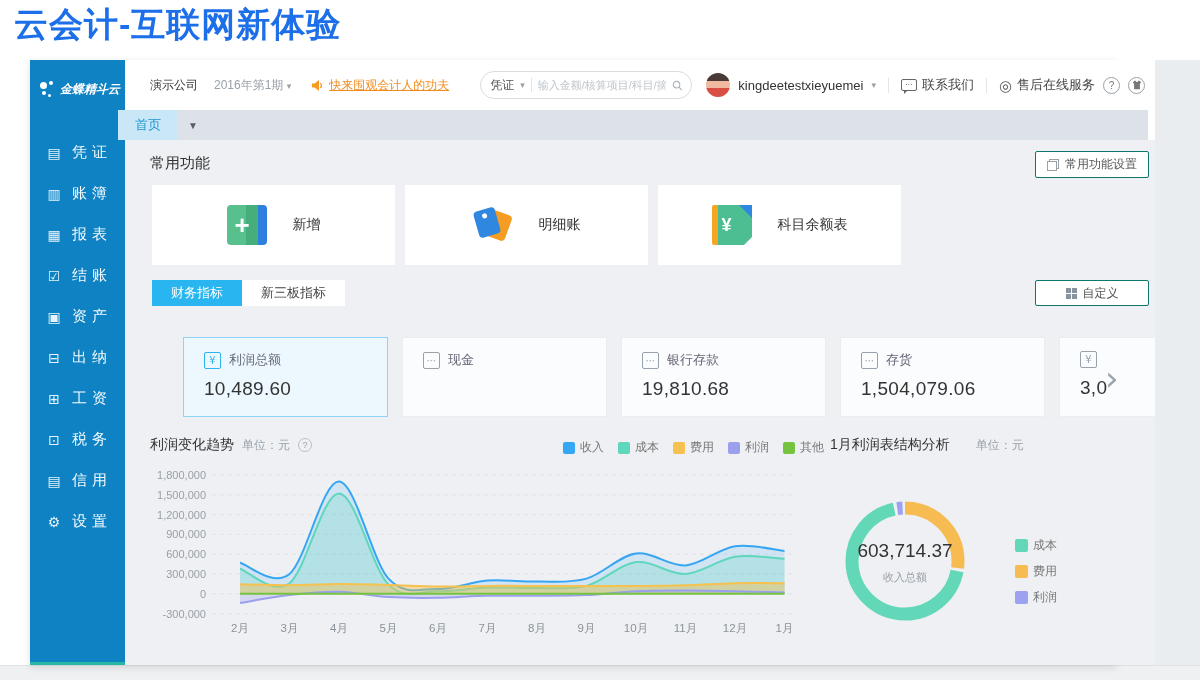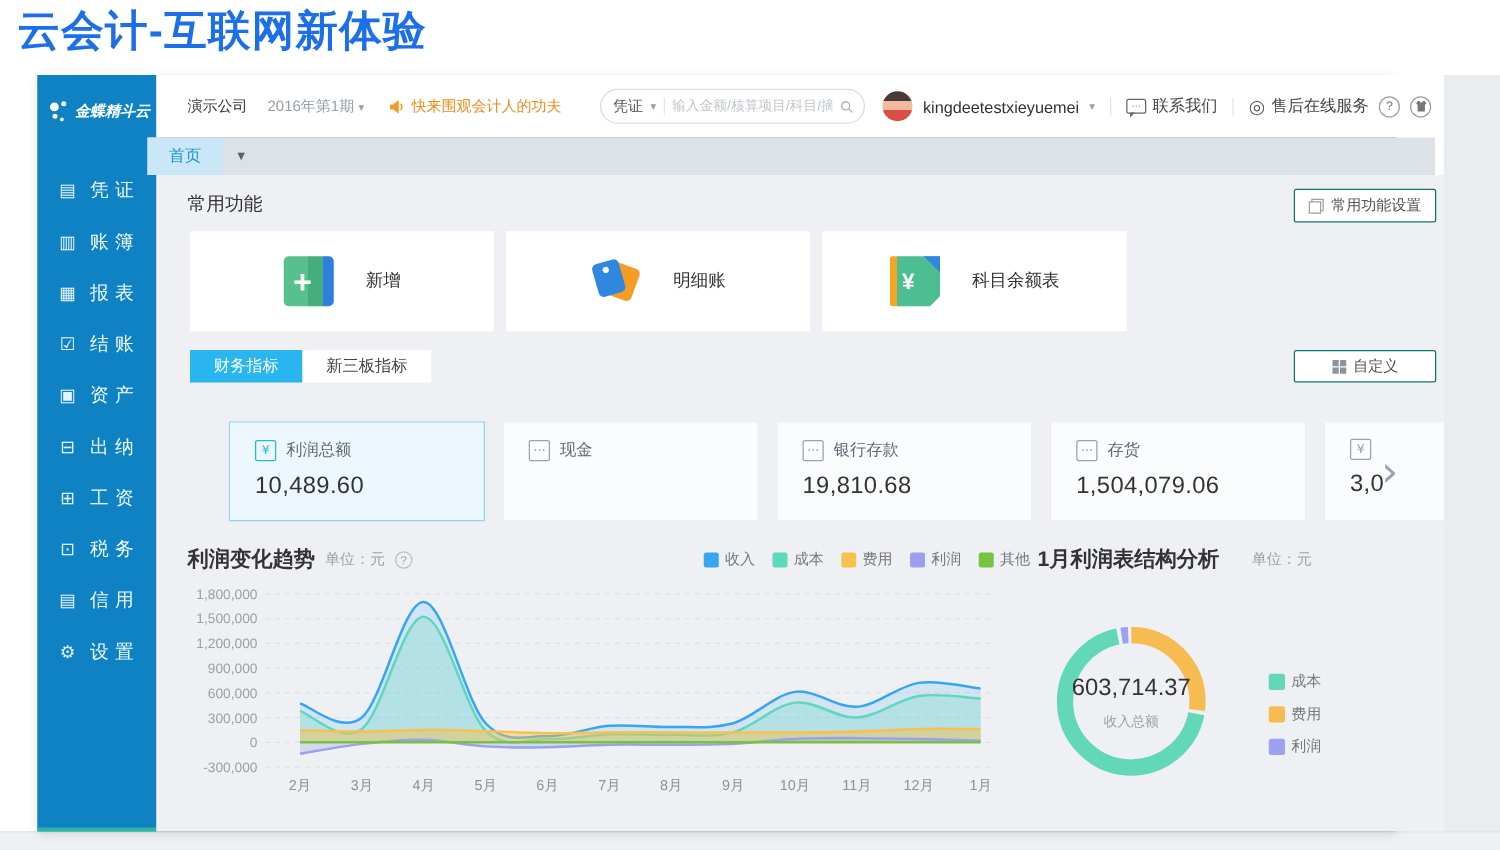--- a/index.html
+++ b/index.html
@@ -6,21 +6,21 @@
   html,body{margin:0;padding:0}
   body{width:1200px;height:680px;position:relative;overflow:hidden;background:#fff;
        font-family:"Liberation Sans","DejaVu Sans",sans-serif;color:#333}
 
   .page-title{position:absolute;left:14px;top:2px;margin:0;font-size:34px;font-weight:bold;
               color:#1c6fe8;letter-spacing:1px}
 
   .strip-right{position:absolute;left:1155px;top:60px;width:45px;height:605px;background:#eaedf0}
   .strip-bottom{position:absolute;left:0;top:665px;width:1200px;height:15px;background:#eef0f2;border-top:1px solid #e0e3e6}
 
-  .app{position:absolute;left:30px;top:60px;width:1087px;height:605px;background:#737373;
+  .app{position:absolute;left:30px;top:60px;width:1087px;height:605px;background:#f0abfc;
        box-shadow:0 2px 8px rgba(0,0,0,.12)}
 
   
   .sidebar{position:absolute;left:0;top:0;width:95px;height:100%;background:#0e82c3}
   .sidebar::after{content:'';position:absolute;left:0;bottom:0;width:100%;height:3px;background:#26b8a5}
   .logo{height:58px;display:flex;align-items:center;padding-left:9px;gap:5px;cursor:pointer}
   .logo-dots{position:relative;width:16px;height:18px;flex:none}
   .logo-dots i{position:absolute;background:#fff;border-radius:50%}
   .logo-dots i:nth-child(1){width:7px;height:7px;left:1px;top:2px}
   .logo-dots i:nth-child(2){width:4px;height:4px;left:10px;top:1px}
@@ -33,21 +33,21 @@
   .side-ic{width:16px;text-align:center;font-size:14px;opacity:.95;flex:none;font-family:"DejaVu Sans",sans-serif}
   .side-label{letter-spacing:5px;white-space:nowrap}
 
   
   .topbar{position:absolute;left:95px;top:0;width:1030px;height:50px;background:#fff;display:flex;
           align-items:center;padding:0 10px 0 25px;gap:8px}
   .company{font-size:12px;color:#333;white-space:nowrap}
   .period{font-size:12px;color:#98a0a8;margin-left:8px;white-space:nowrap;cursor:pointer}
   .caret{font-size:9px;color:#98a0a8}
   .announce{display:flex;align-items:center;gap:5px;margin-left:12px;cursor:pointer}
-  .announce-link{color:#f08c1f;font-size:12px;white-space:nowrap}
+  .announce-link{color:#f08c1f;font-size:12px;text-decoration:underline;white-space:nowrap}
   .spacer{flex:1}
   .search{display:flex;align-items:center;height:28px;border:1px solid #d9dde2;border-radius:14px;
           padding:0 9px;gap:6px;width:212px;flex:none;background:#fff}
   .search-cat{font-size:12px;color:#555;white-space:nowrap;cursor:pointer}
   .search-divider{width:1px;height:14px;background:#e2e5e8}
   .search input{border:0;outline:0;font-size:11px;color:#555;width:128px;background:transparent;padding:0}
   .search input::placeholder{color:#c0c6cc}
   .avatar{width:24px;height:24px;border-radius:50%;flex:none;margin-left:6px;cursor:pointer;
           background:linear-gradient(180deg,#4a3a35 0 32%,#f0b9a0 32% 62%,#d94f43 62%)}
   .user{font-size:13px;color:#333;white-space:nowrap;cursor:pointer}
@@ -118,21 +118,21 @@
   .metric.active{background:#edf8fe;border:1px solid #8fd4f4}
   .m-head{display:flex;align-items:center;gap:8px;font-size:13px;color:#667}
   .m-ic{width:17px;height:17px;border:1px solid #98a2ad;border-radius:2px;color:#98a2ad;font-size:10px;
         display:flex;align-items:center;justify-content:center;flex:none;font-family:"DejaVu Sans",sans-serif}
   .metric.active .m-ic{border-color:#29b5ef;color:#29b5ef}
   .m-value{margin-top:9px;font-size:19px;color:#333;letter-spacing:.3px}
   .next-arrow{position:absolute;left:980px;top:218px;font-size:34px;color:#9aa4ae;cursor:pointer;line-height:40px;
               font-family:"DejaVu Sans",sans-serif}
 
   .lc-head{position:absolute;left:25px;top:296px;display:flex;align-items:center;gap:8px}
-  .c-title{font-size:17px;font-weight:bold;color:#333}
+  .c-title{font-size:14px;font-weight:normal;color:#333}
   .unit{font-size:12px;color:#9aa2aa}
   .help{width:14px;height:14px;border-radius:50%;border:1px solid #b9c0c6;color:#9aa2aa;font-size:9px;
         display:flex;align-items:center;justify-content:center}
   .lc-legend{position:absolute;left:438px;top:299px;display:flex;gap:14px}
   .lg-item{display:flex;align-items:center;gap:5px;font-size:12px;color:#777;cursor:pointer;white-space:nowrap}
   .lg-sq{width:12px;height:12px;border-radius:2px;flex:none}
   #line-svg-wrap{position:absolute;left:25px;top:318px;width:655px;height:190px}
 
   .dc-head{position:absolute;left:705px;top:296px;display:flex;align-items:center;gap:26px}
   #donut-wrap{position:absolute;left:706px;top:347px;width:148px;height:148px}

